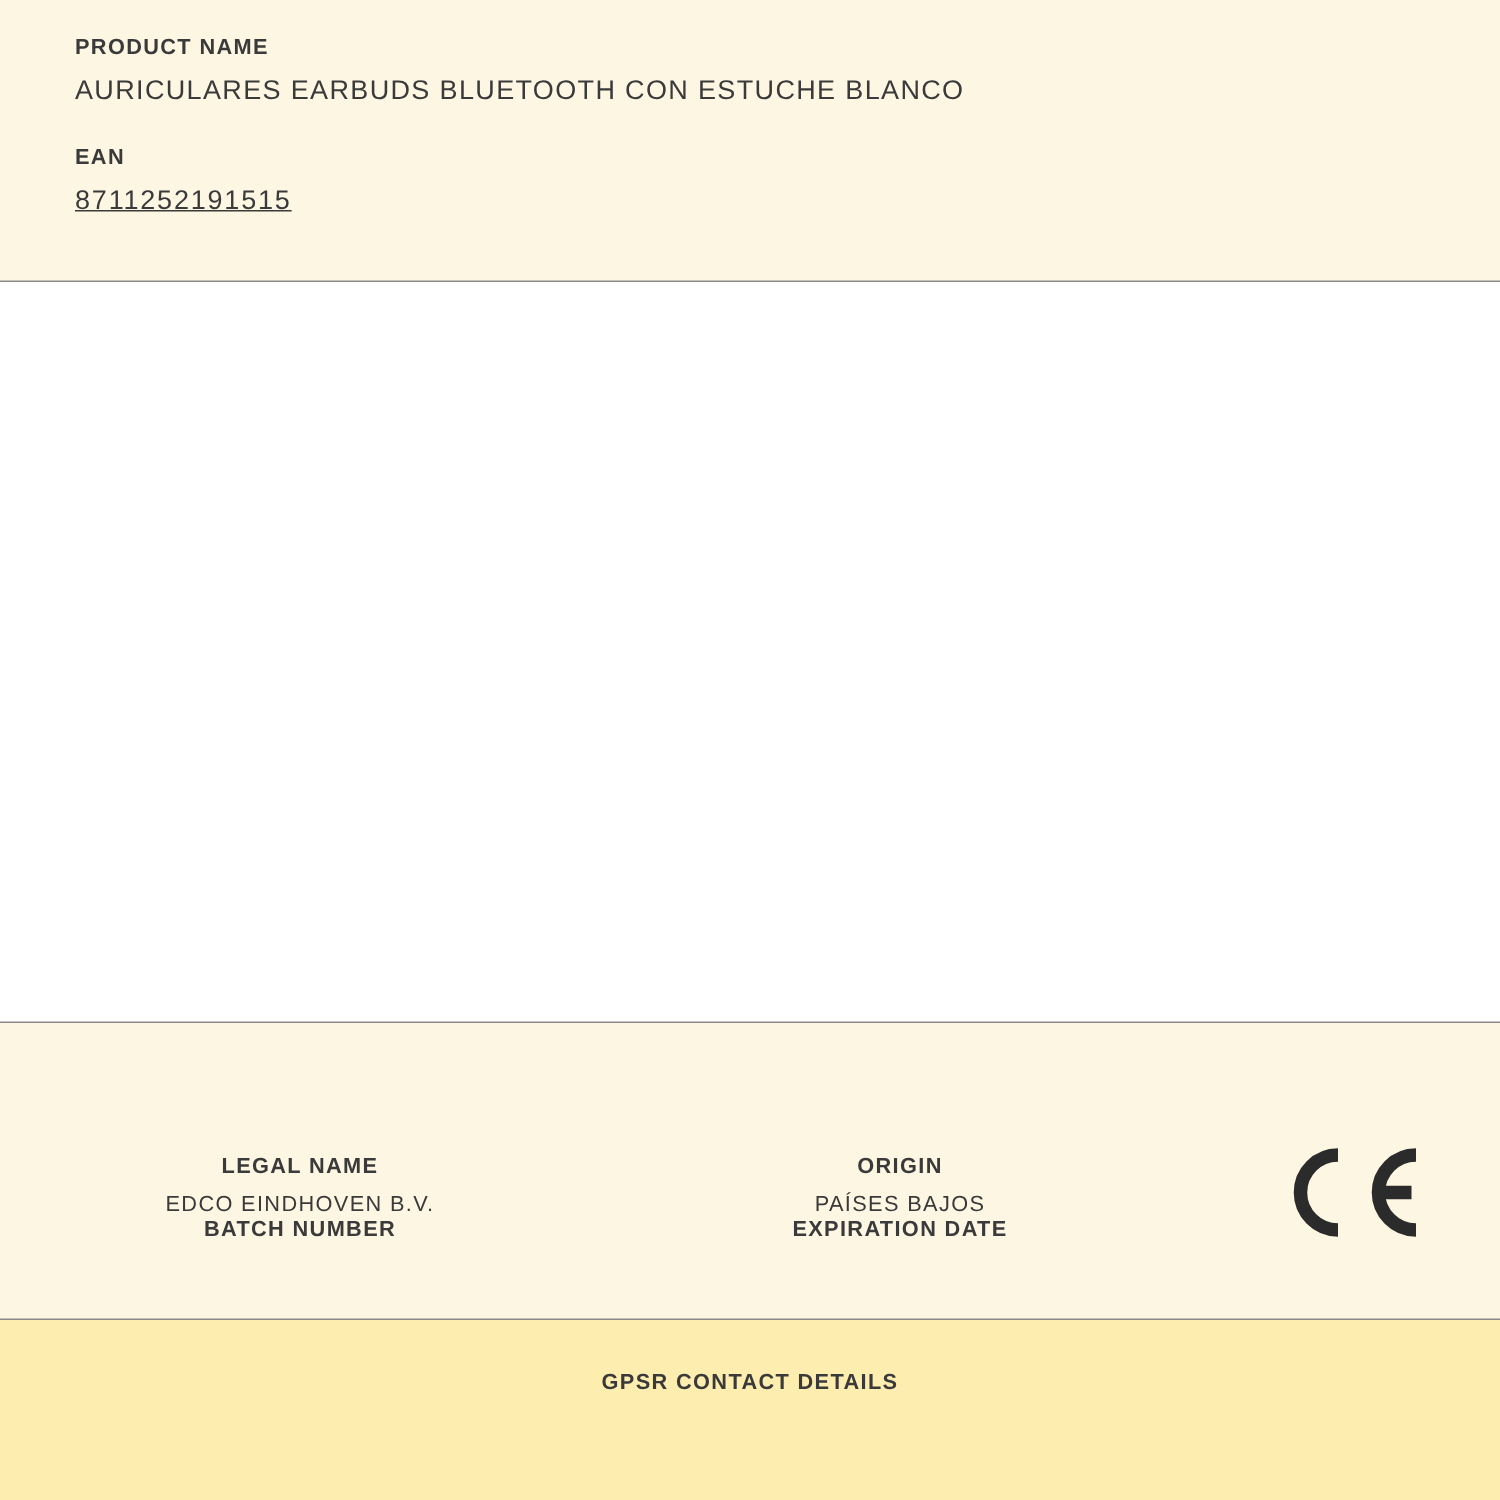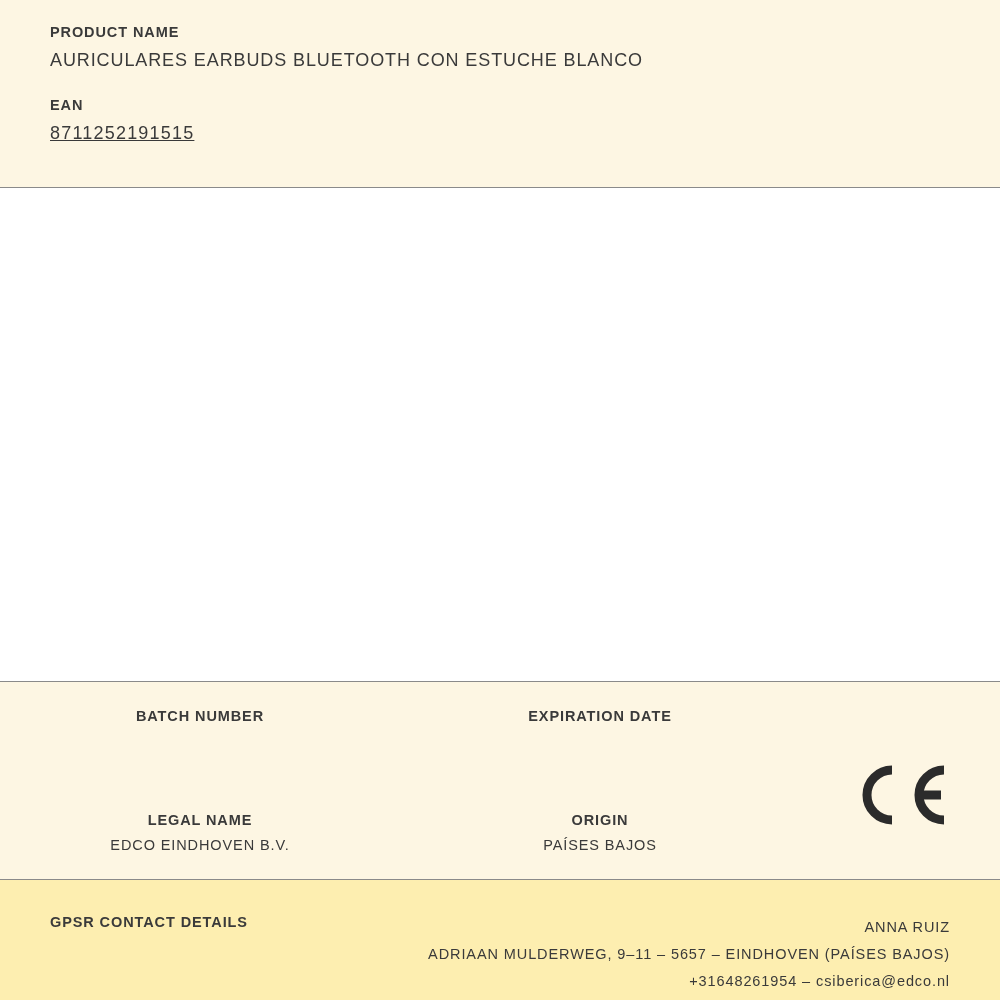--- a/index.html
+++ b/index.html
@@ -111,21 +111,21 @@
     height: 70px;
   }
 
   
   .footer {
     background: #fdeeb0;
     box-sizing: border-box;
     height: 120px;
     padding: 34px 50px 0 50px;
     display: flex;
-    justify-content: space-between;
+    justify-content: center;
     align-items: flex-start;
   }
   .footer-label {
     font-size: 14.5px;
     font-weight: bold;
     letter-spacing: 0.9px;
     color: #3a3a3a;
     text-transform: uppercase;
     white-space: nowrap;
     padding-top: 0px;
@@ -160,50 +160,45 @@
     </div>
     <div class="header-group">
       <p class="field-label">EAN</p>
       <p class="field-value num">8711252191515</p>
     </div>
   </div>
 
   <div class="image-area"></div>
 
   <div class="info-block">
+    <div class="info-row second">
+      <div class="info-cell">
+        <p class="lbl">LEGAL NAME</p>
+        <p class="val">EDCO EINDHOVEN B.V.</p>
+      </div>
+      <div class="info-cell">
+        <p class="lbl">ORIGIN</p>
+        <p class="val">PAÍSES BAJOS</p>
+      </div>
+    </div>
     <div class="info-row">
       <div class="info-cell">
         <p class="lbl">BATCH NUMBER</p>
         <p class="val"></p>
       </div>
       <div class="info-cell">
         <p class="lbl">EXPIRATION DATE</p>
         <p class="val"></p>
-      </div>
-    </div>
-    <div class="info-row second">
-      <div class="info-cell">
-        <p class="lbl">LEGAL NAME</p>
-        <p class="val">EDCO EINDHOVEN B.V.</p>
-      </div>
-      <div class="info-cell">
-        <p class="lbl">ORIGIN</p>
-        <p class="val">PAÍSES BAJOS</p>
       </div>
     </div>
 
     <svg class="ce-mark" viewBox="0 0 92 70" aria-label="CE">
       <path d="M36 10 A25 25 0 1 0 36 60" fill="none" stroke="#2b2b2b" stroke-width="9"></path>
       <path d="M88 10 A25 25 0 1 0 88 60" fill="none" stroke="#2b2b2b" stroke-width="9"></path>
       <rect x="63" y="30.5" width="22" height="9" fill="#2b2b2b"></rect>
     </svg>
   </div>
 
   <div class="footer">
     <div class="footer-label">GPSR CONTACT DETAILS</div>
-    <div class="footer-contact">
-      <span class="line">ANNA RUIZ</span>
-      <span class="line">ADRIAAN MULDERWEG, 9–11 – 5657 – EINDHOVEN (PAÍSES BAJOS)</span>
-      <span class="line email"><span class="phone">+31648261954</span><span> – </span><span>csiberica@edco.nl</span></span>
-    </div>
   </div>
 
 </div>
 
 </body></html>

